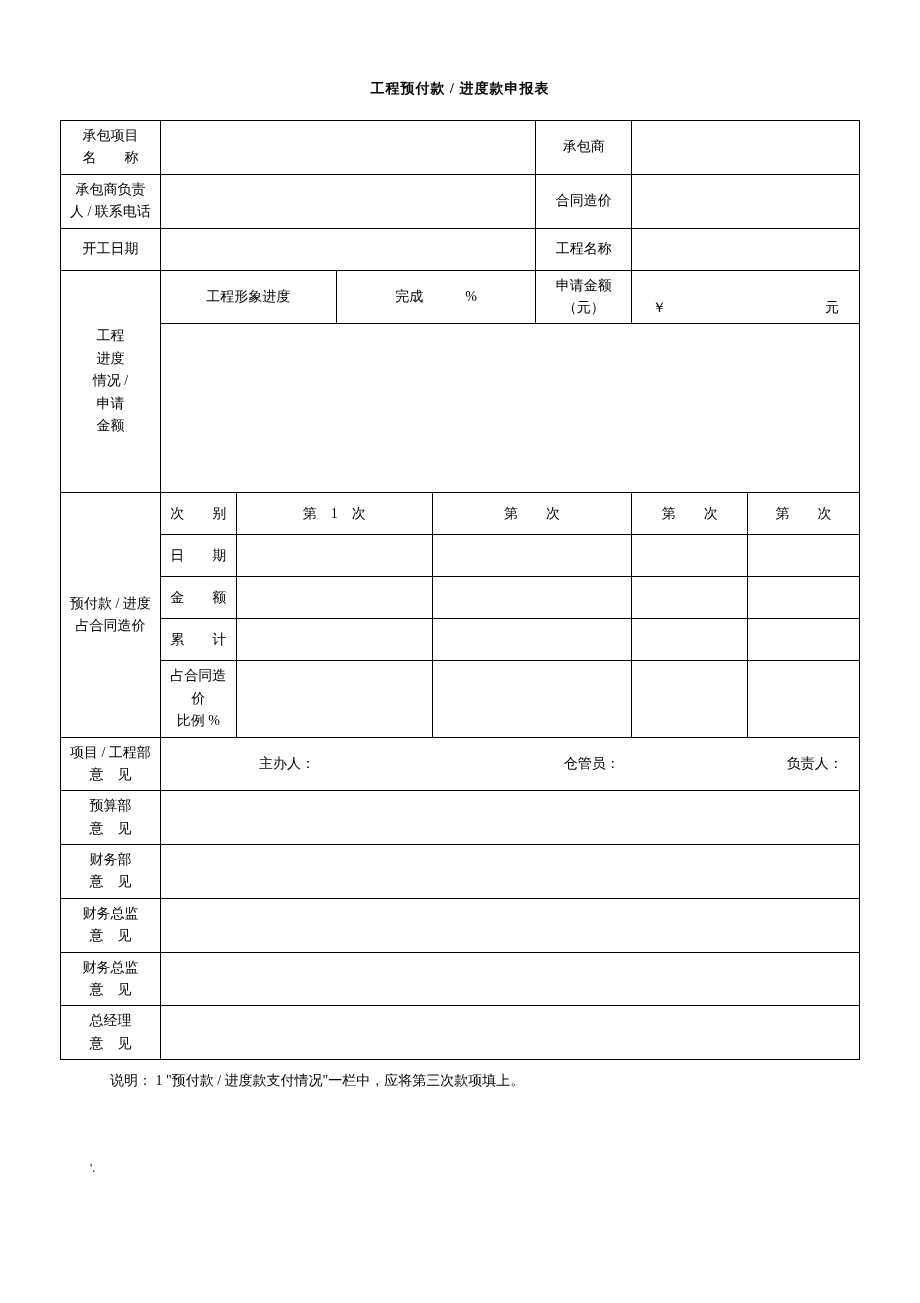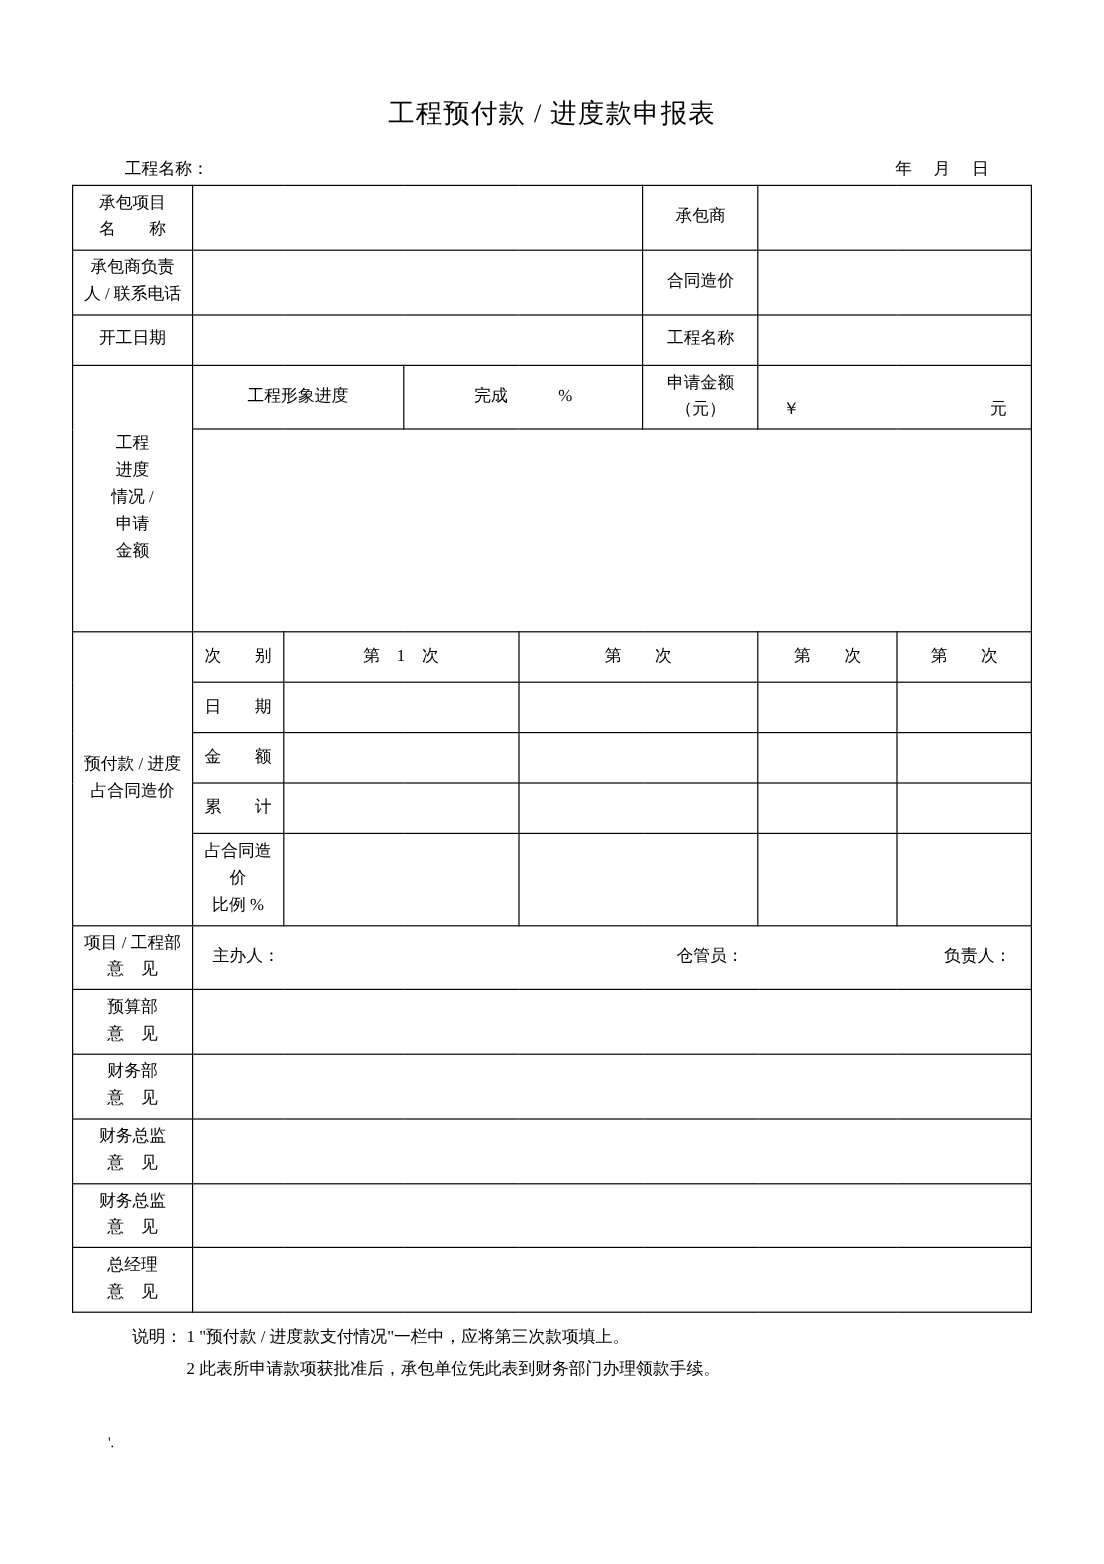--- a/index.html
+++ b/index.html
@@ -8,22 +8,22 @@
     background: #fff;
     font-family: "SimSun", "宋体", serif;
     color: #000;
     width: 920px;
   }
   .page {
     padding: 80px 60px 60px 60px;
   }
   .title {
     text-align: center;
-    font-size: 22px;
-    font-weight: normal;
+    font-size: 14px;
+    font-weight: bold;
     margin-bottom: 22px;
     letter-spacing: 1px;
   }
   .headerline {
     display: flex;
     justify-content: space-between;
     font-size: 14px;
     margin: 0 0 4px 0;
     padding: 0 4px;
   }
@@ -62,24 +62,20 @@
   .yuan-cell { position: relative; }
   .yuan-cell .left-sym { position: absolute; left: 20px; }
   .yuan-cell .right-sym { position: absolute; right: 20px; }
 </style>
 </head>
 <body>
 <div class="page">
 
   <div class="title">工程预付款 / 进度款申报表</div>
 
-  <div class="headerline">
-    <span class="left">工程名称：</span>
-    <span class="right">年　月　日</span>
-  </div>
 
   <table class="main">
     <colgroup>
       <col style="width:12.5%">
       <col style="width:9.5%">
       <col style="width:12.5%">
       <col style="width:12%">
       <col style="width:13%">
       <col style="width:12%">
       <col style="width:14.5%">
@@ -181,21 +177,21 @@
       <td></td>
       <td></td>
     </tr>
 
     <tr class="h-opinion">
       <td>
         <span>项目 / 工程部</span><br>
         <span>意　见</span>
       </td>
       <td colspan="7">
-        <span style="display:inline-block;width:32%;text-align:left;">主办人：</span>
+        <span style="display:inline-block;width:32%;text-align:center;">主办人：</span>
         <span style="display:inline-block;width:32%;text-align:right;">仓管员：</span>
         <span style="display:inline-block;width:32%;text-align:right;">负责人：</span>
       </td>
     </tr>
     <tr class="h-opinion">
       <td>
         <span>预算部</span><br>
         <span>意　见</span>
       </td>
       <td colspan="7"></td>
@@ -228,17 +224,16 @@
       </td>
       <td colspan="7"></td>
     </tr>
   </tbody>
     </table>
 
   <div class="notes">
     <span>说明：</span>
     <span>1 "预付款 / 进度款支付情况"一栏中，应将第三次款项填上。</span><br>
     <span style="visibility:hidden;">说明：</span>
-    <span>2 此表所申请款项获批准后，承包单位凭此表到财务部门办理领款手续。</span>
   </div>
 
   <div class="tick">'.</div>
 </div>
 
 </body></html>

